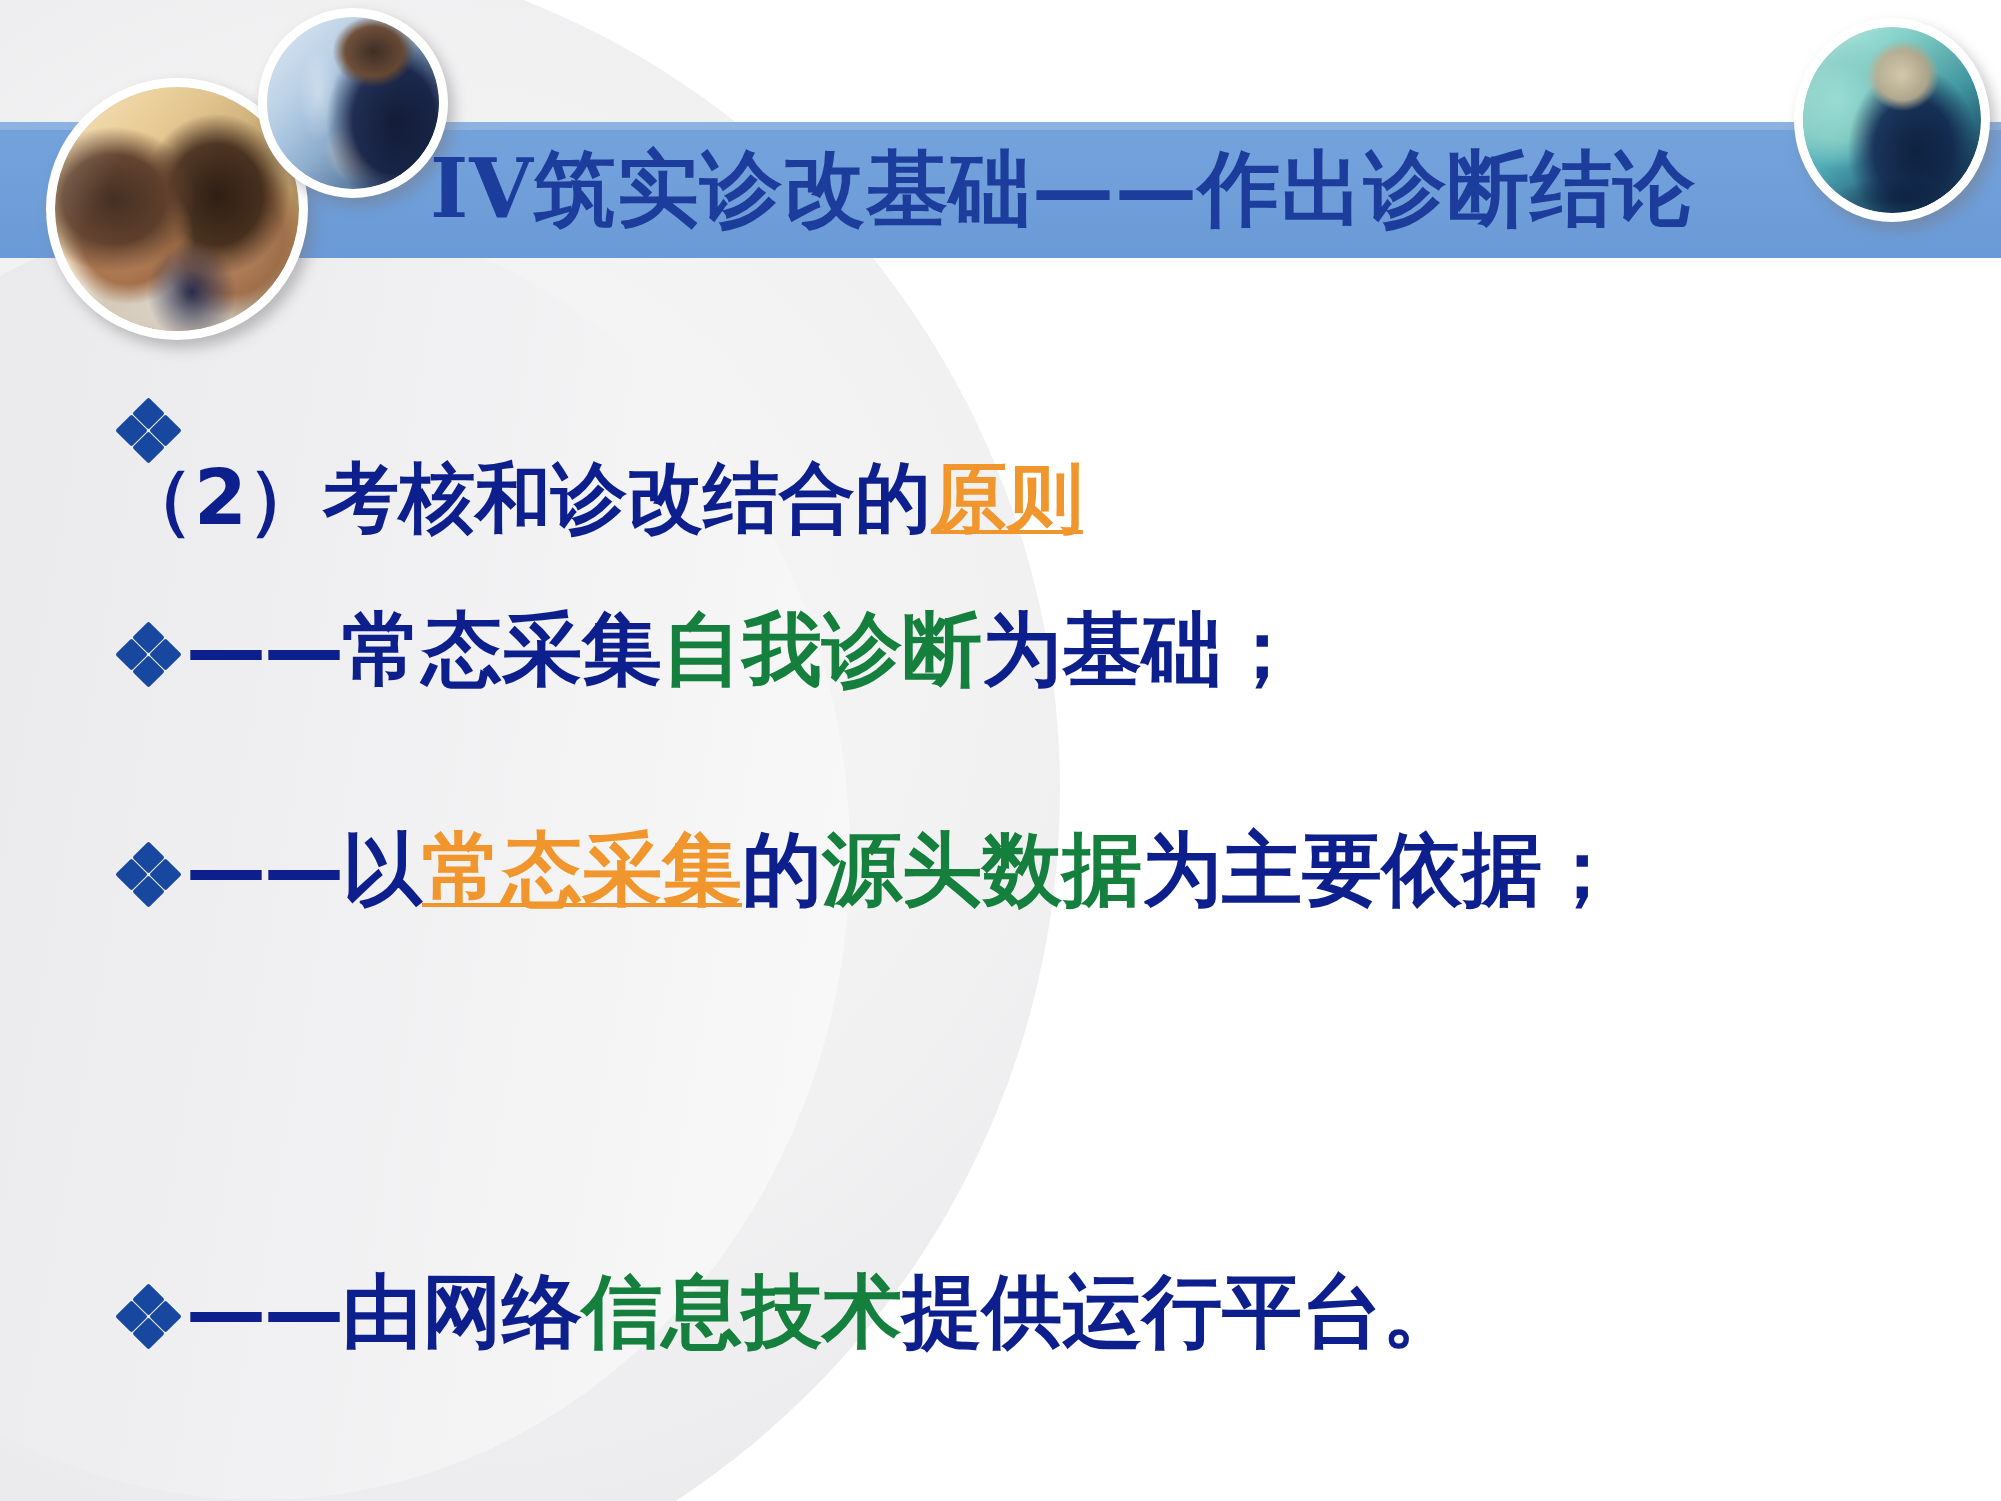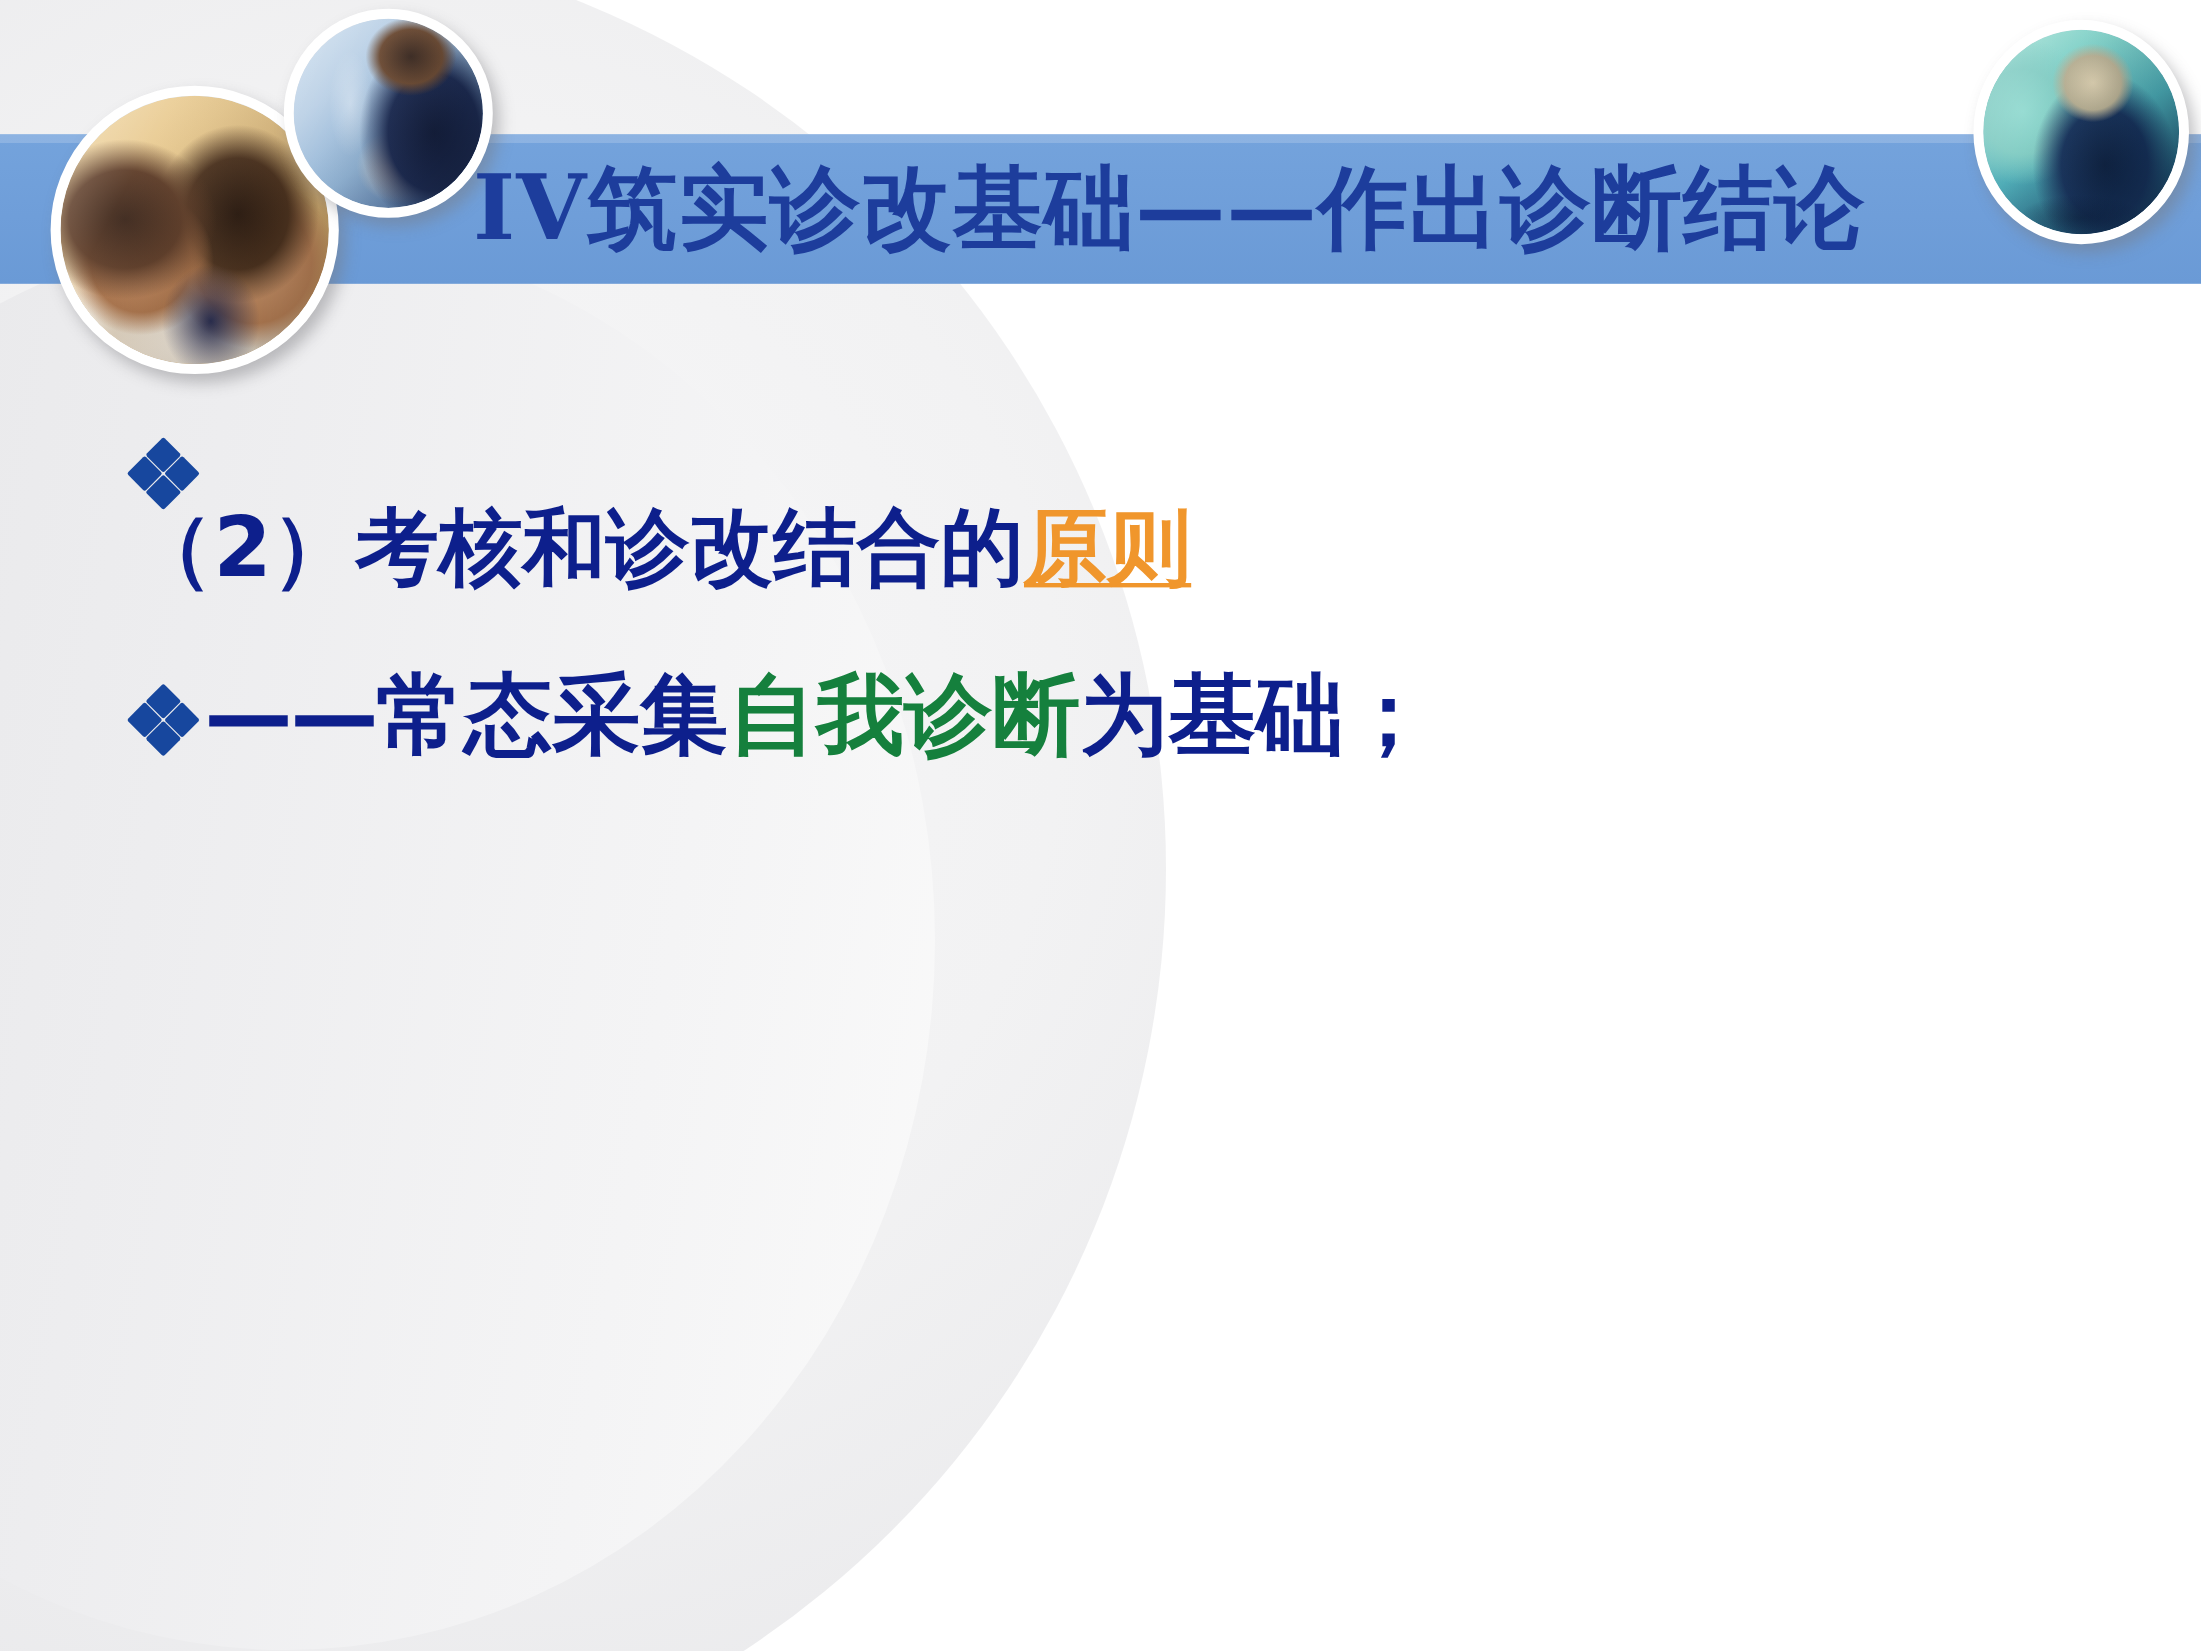--- a/index.html
+++ b/index.html
@@ -277,17 +277,35 @@
     <div class="bullet-row r2">
       <span class="bullet-mark">
         <i class="d-top"></i>
           <i class="d-left"></i>
           <i class="d-right"></i>
           <i class="d-bottom"></i>
       </span>
       <span class="bullet-text"><span class="t-dash">——</span><span class="t-blue">常态采集</span><span class="t-red">自我诊断</span><span class="t-blue">为基础；</span></span>
     </div>
 
-
-
+    <div class="bullet-row r3">
+      <span class="bullet-mark">
+        <i class="d-top"></i>
+          <i class="d-left"></i>
+          <i class="d-right"></i>
+          <i class="d-bottom"></i>
+      </span>
+      <span class="bullet-text"><span class="t-dash">——</span><span class="t-blue">以</span><span class="t-orange">常态采集</span><span class="t-blue">的</span><span class="t-red">源头数据</span><span class="t-blue">为主要依据；</span></span>
+    </div>
+
+
+    <div class="bullet-row r5">
+      <span class="bullet-mark">
+        <i class="d-top"></i>
+          <i class="d-left"></i>
+          <i class="d-right"></i>
+          <i class="d-bottom"></i>
+      </span>
+      <span class="bullet-text"><span class="t-dash">——</span><span class="t-blue">由网络</span><span class="t-red">信息技术</span><span class="t-blue">提供运行平台。</span></span>
+    </div>
 
   </div>
 </div>
 
 </body></html>

